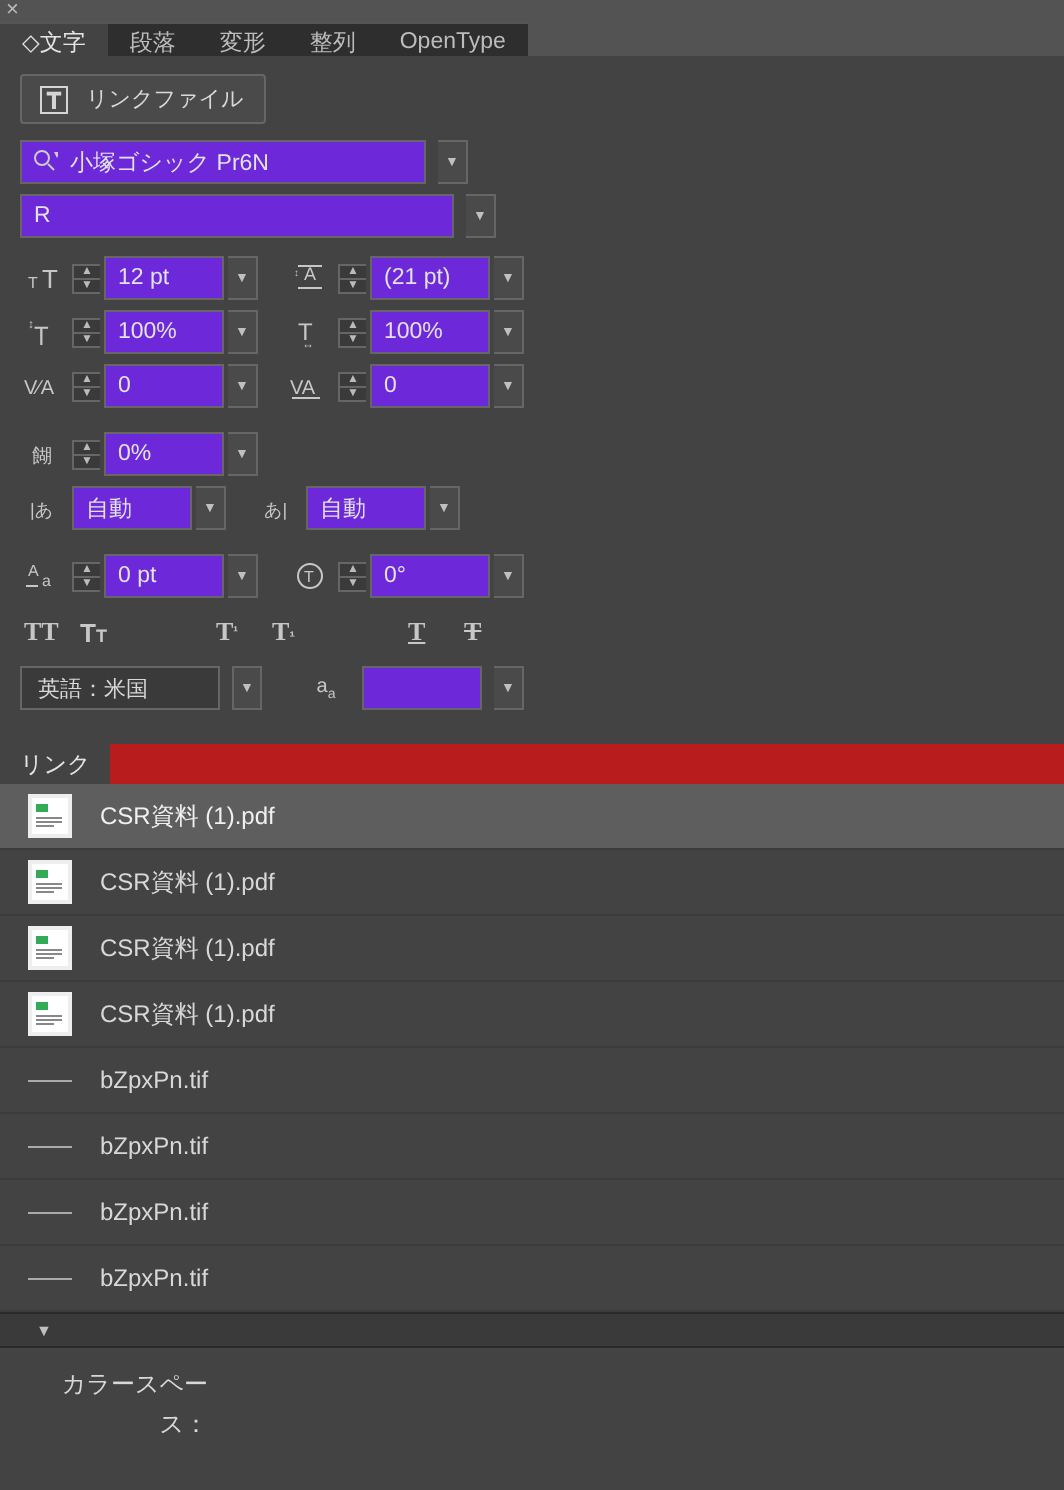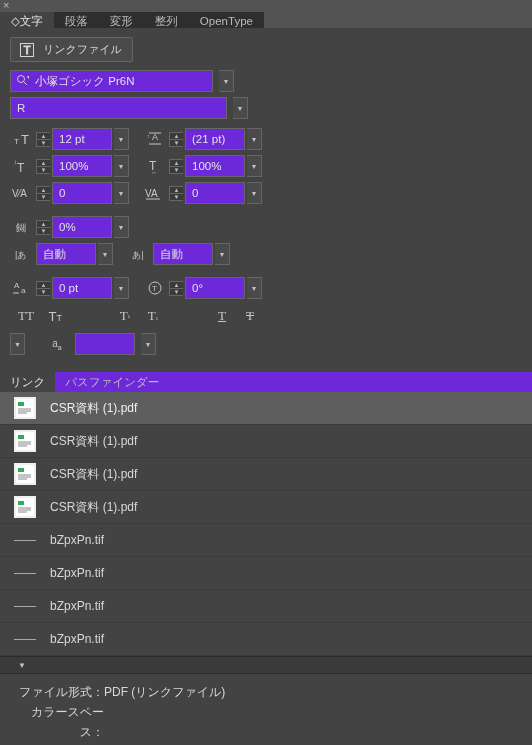--- a/index.html
+++ b/index.html
@@ -21,23 +21,23 @@
 .input { background: #6d28d9; border: 1px solid #666; color: #e2e2e2; font-size: 11.5px; padding: 0 6px; height: 22px; outline: none; }
 .input.w60 { width: 60px; }
 .input.wfont { width: 203px; }
 .input.wstyle { width: 217px; }
 .dd { width: 15px; height: 22px; border: 1px solid #666; border-left: none; background: #4a4a4a; display: flex; align-items: center; justify-content: center; font-size: 7px; color: #c0c0c0; cursor: pointer; }
 .dd.solo { border-left: 1px solid #666; }
 .lang { background: #3a3a3a; border: 1px solid #666; height: 22px; padding: 0 6px 0 8px; display: flex; align-items: center; width: 100px; cursor: pointer; font-size: 11px; }
 .col2 { display: flex; gap: 14px; }
 .side { display: flex; align-items: center; gap: 2px; }
 .txtbtns { display: flex; gap: 6px; margin: 8px 0 8px 2px; align-items: center; }
-.txtbtns .tb { width: 22px; height: 18px; display: flex; align-items: center; justify-content: flex-end; color: #c7c7c7; cursor: pointer; }
+.txtbtns .tb { width: 22px; height: 18px; display: flex; align-items: center; justify-content: flex-start; color: #c7c7c7; cursor: pointer; font-weight: bold; }
 .txtbtns .spacer { width: 34px; }
-.links-tabs { display: flex; background: #6d28d9; height: 20px; align-items: stretch; }
+.links-tabs { display: flex; background: #b91c1c; height: 20px; align-items: stretch; }
 .links-tabs .ltab { padding: 3px 10px 0; font-size: 11.5px; color: #bcbcbc; cursor: pointer; }
 .links-tabs .ltab.active { background: #434343; color: #e4e4e4; }
 .link-list { background: #434343; }
 .link-row { display: flex; align-items: center; height: 33px; padding: 0 14px; gap: 14px; cursor: pointer; border-bottom: 1px solid #3b3b3b; }
 .link-row.sel { background: #5e5e5e; }
 .thumb { width: 22px; height: 22px; background: #eee; display: flex; align-items: center; justify-content: center; flex: 0 0 auto; }
 .thumb.line { background: transparent; }
 .thumb.line::after { content: ""; width: 22px; height: 1px; background: #aaa; }
 .link-row .fname { font-size: 12px; color: #d8d8d8; }
 .link-row.sel .fname { color: #f0f0f0; }
@@ -286,34 +286,36 @@
     <div class="spacer"></div>
     <div class="tb">
         <span style="font-family:serif;font-size:13px;text-decoration:underline">T</span>
       </div>
     <div class="tb">
         <span style="font-family:serif;font-size:13px;text-decoration:line-through">T</span>
       </div>
   </div>
 
   <div class="row">
+    <div class="lang">
+      <span>英語：米国</span>
+    </div>
     <div class="dd solo">▼</div>
     <div style="width:8px"></div>
     <span class="icon">
         <span style="font-size:10px">a<sub style="font-size:7px">a</sub></span>
       </span>
     <input class="input w60" style="border-left: 1px solid rgb(102, 102, 102);" value="">
     <div class="dd">▼</div>
   </div>
 
 </div>
 
 <div class="links-tabs">
   <div class="ltab active">リンク</div>
-  <div class="ltab">パスファインダー</div>
 </div>
 
 <div class="link-list" id="link-list">
     <div class="link-row sel">
       <div class="thumb">
         <svg width="18" height="18" viewBox="0 0 18 18">
           <rect width="18" height="18" fill="#fff"></rect>
           <rect x="2" y="3" width="6" height="4" fill="#3a5"></rect>
           <line x1="2" y1="10" x2="15" y2="10" stroke="#888"></line>
           <line x1="2" y1="12" x2="15" y2="12" stroke="#888"></line>
@@ -374,15 +376,14 @@
       <div class="thumb line"></div>
       <span class="fname">bZpxPn.tif</span>
     </div>
   </div>
 
 <div class="collapse-bar">
     <span>▼</span>
   </div>
 
 <div class="info">
-  <div><span class="label">ファイル形式：</span><span class="val">PDF (リンクファイル)</span></div>
   <div><span class="label">カラースペース：</span></div>
 </div>
 
 </body></html>

